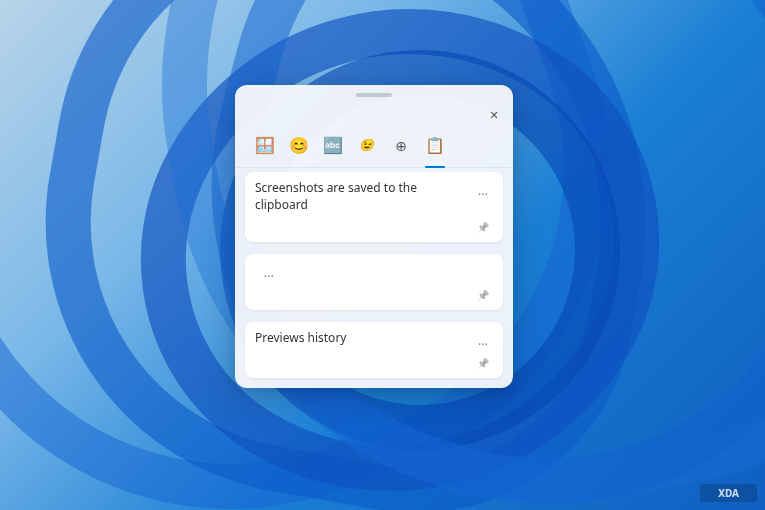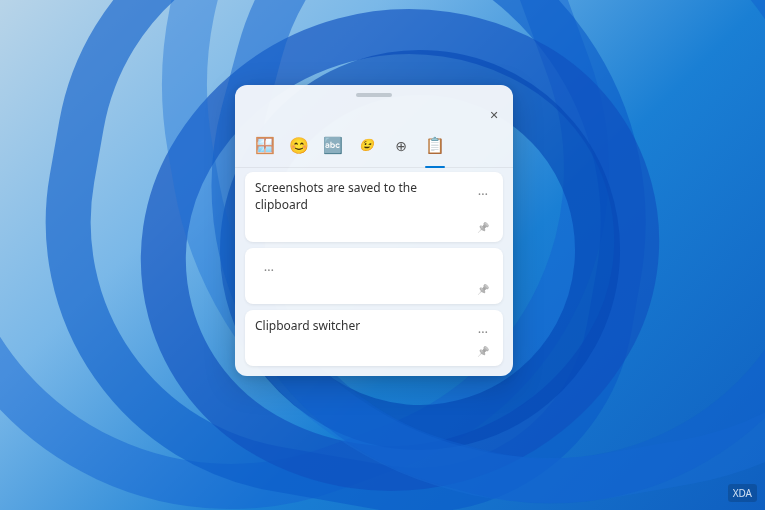--- a/index.html
+++ b/index.html
@@ -80,24 +80,24 @@
       border-radius: 45% 55% 50% 50%;
     }
 
     
     .xda-watermark {
       position: absolute;
       bottom: 8px;
       right: 8px;
       color: white;
       font-size: 10px;
-      font-weight: normal;
+      font-weight: bold;
       opacity: 0.8;
       background: rgba(0,0,0,0.2);
-      padding: 2px 5px;
+      padding: 2px 18px;
       border-radius: 3px;
     }
 
     
     .clipboard-panel {
       position: absolute;
       top: 85px;
       left: 235px;
       width: 278px;
       background: rgba(243, 246, 250, 0.97);
@@ -188,21 +188,21 @@
       color: #0078d4;
       cursor: pointer;
       padding: 2px 6px;
       border-radius: 4px;
     }
 
     .clipboard-items {
       padding: 4px 10px 10px;
       display: flex;
       flex-direction: column;
-      gap: 6px;
+      gap: 12px;
     }
 
     .clipboard-item {
       background: white;
       border-radius: 8px;
       padding: 8px 10px 6px;
       box-shadow: 0 1px 3px rgba(0,0,0,0.07);
       position: relative;
     }
 
@@ -314,21 +314,21 @@
       </div>
       <div class="item-bottom-row">
         <div class="pin-btn">
           <span class="pin-icon"></span>
         </div>
       </div>
     </div>
 
     <div class="clipboard-item">
       <div class="item-top-row">
-        <span class="item-text">Clipboard switcher</span>
+        <span class="item-text">Previews history</span>
         <div class="item-menu-btn">…</div>
       </div>
       <div class="item-bottom-row">
         <div class="pin-btn">
           <span class="pin-icon"></span>
         </div>
       </div>
     </div>
 
   </div>

